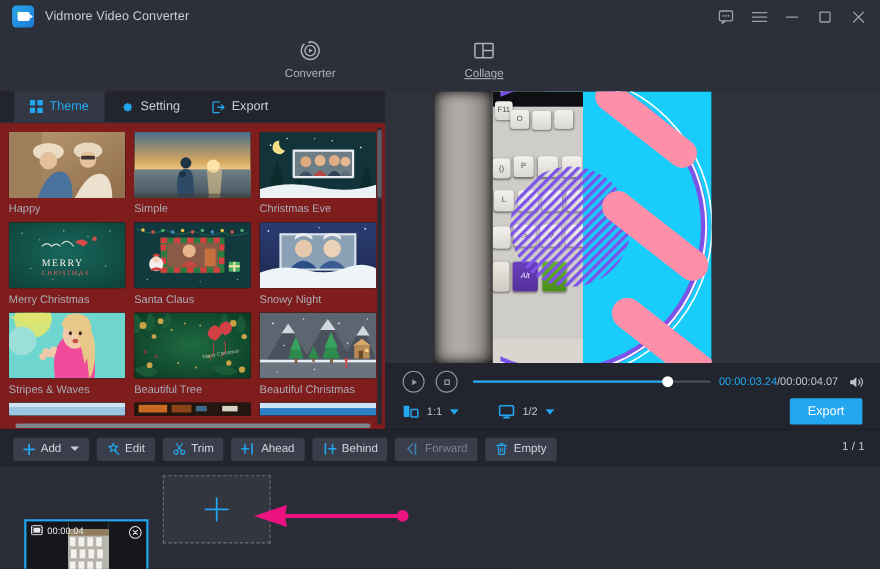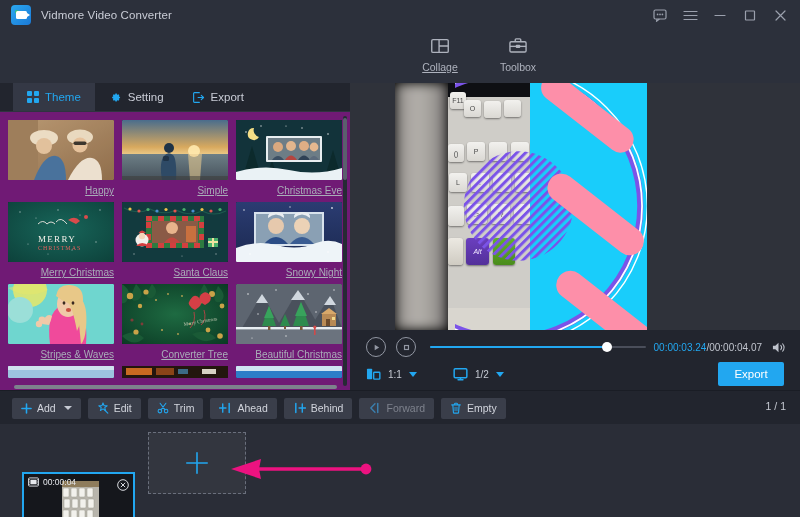--- a/index.html
+++ b/index.html
@@ -65,21 +65,21 @@
   .navitem .nlbl { font-size: 10.5px; margin-top: 3px; }
   .navitem.active { color: #22a7f0; }
   .navitem.active:after {
     content: ""; position: absolute; bottom: 0; left: 11px; right: 11px; height: 2px;
     background: #22a7f0;
   }
 
   
   .leftpanel {
     position: absolute; left: 0; top: 83px; width: 350px; height: 307px;
-    background: #701a75;
+    background: #7f1d1d;
   }
   .tabbar {
     position: absolute; left: 0; top: 0; width: 350px; height: 28px;
     background: #22252e; display: flex; align-items: stretch;
   }
   .tab {
     display: flex; align-items: center; gap: 6px; padding: 0 14px;
     font-size: 11.5px; color: #c9ccd6; cursor: pointer;
   }
   .tab:first-child { margin-left: 13px; }
@@ -97,22 +97,22 @@
   .themegrid {
     position: relative; padding: 8px 6px 0 8px;
     display: grid; grid-template-columns: repeat(3, 106px); gap: 6px 8px;
   }
   .themecell { width: 106px; cursor: pointer; }
   .thumb {
     width: 106px; height: 60px; border-radius: 1px; overflow: hidden; position: relative;
     background: #111;
   }
   .tname {
-    text-align: right; font-size: 10px; color: #a9adb8; margin-top: 5px;
-    white-space: nowrap; overflow: hidden; text-overflow: ellipsis; text-decoration: underline;
+    text-align: left; font-size: 10px; color: #a9adb8; margin-top: 5px;
+    white-space: nowrap; overflow: hidden; text-overflow: ellipsis;
   }
   .vscroll {
     position: absolute; right: 3px; top: 6px; width: 4px; height: 62px;
     background: #5a5f6d; border-radius: 2px;
   }
   .vtrack {
     position: absolute; right: 3px; top: 4px; width: 4px; height: 270px;
     background: #262a34; border-radius: 2px;
   }
 
@@ -277,39 +277,39 @@
       </div>
       <div class="wbtn">
         <svg width="15" height="13" viewBox="0 0 15 13">
             <path d="M3 2 L12 11 M12 2 L3 11" stroke="currentColor" stroke-width="1.2" stroke-linecap="round"></path>
           </svg>
       </div>
     </div>
   </div>
 
   <div class="topnav">
+    <div class="navitem" style="left:243px;">
+      <div class="nicon">
+        <svg width="22" height="22" viewBox="0 0 24 24">
+            <path d="M12 3.2a8.8 8.8 0 1 1-6.2 2.6" fill="none" stroke="currentColor" stroke-width="1.5" stroke-linecap="round"></path>
+            <path d="M12 2.2 L12 5.2 L9.6 3.7 Z" fill="currentColor"></path>
+            <circle cx="12" cy="12" r="5.2" fill="none" stroke="currentColor" stroke-width="1.4"></circle>
+            <path d="M10.7 9.8 L14.4 12 L10.7 14.2 Z" fill="currentColor"></path>
+          </svg>
+      </div>
+      <div class="nlbl">Converter</div>
+    </div>
     <div class="navitem" style="left:401px;text-decoration:underline;">
       <div class="nicon">
         <svg width="22" height="22" viewBox="0 0 24 24">
             <rect x="3" y="5" width="18" height="14" rx="1.4" fill="none" stroke="currentColor" stroke-width="1.5"></rect>
             <path d="M11 5 v14 M11 12 h10" stroke="currentColor" stroke-width="1.5"></path>
           </svg>
       </div>
       <div class="nlbl">Collage</div>
-    </div>
-    <div class="navitem" style="left:479px;">
-      <div class="nicon">
-        <svg width="22" height="22" viewBox="0 0 24 24">
-            <path d="M9 6.5 V5.2 a1 1 0 0 1 1-1 h4 a1 1 0 0 1 1 1 V6.5" fill="none" stroke="currentColor" stroke-width="1.5"></path>
-            <rect x="3.2" y="7.4" width="17.6" height="11.2" rx="1.4" fill="none" stroke="currentColor" stroke-width="1.5"></rect>
-            <path d="M3.2 12.4 h17.6" stroke="currentColor" stroke-width="1.5"></path>
-            <rect x="9.6" y="10.6" width="4.8" height="3.6" rx=".8" fill="currentColor"></rect>
-          </svg>
-      </div>
-      <div class="nlbl">Toolbox</div>
     </div>
   </div>
 
   <div class="leftpanel">
 
     <div class="tabbar">
       <div class="tab active">
         <span class="ticon">
           <svg width="12" height="12" viewBox="0 0 12 12">
               <rect x="0" y="0" width="5" height="5" rx="1" fill="currentColor"></rect>
@@ -628,21 +628,21 @@
                   <path d="M72 28 q2 10 -4 16"></path>
                   <path d="M82 26 q3 10 -3 15"></path>
                 </g>
               <g fill="#8b3a3a" opacity=".9">
                   <circle cx="10" cy="36" r="1.6"></circle>
                   <circle cx="20" cy="40" r="1.4"></circle>
                 </g>
               <text x="62" y="42" font-family="Liberation Serif, serif" font-size="5" fill="#e9e2cf" opacity=".75" transform="rotate(-10 62 42)">Merry Christmas</text>
             </svg>
           </div>
-          <div class="tname">Converter Tree</div>
+          <div class="tname">Beautiful Tree</div>
         </div>
 
         <div class="themecell">
           <div class="thumb">
             <svg class="art" viewBox="0 0 106 60" preserveAspectRatio="none">
               <rect width="106" height="60" fill="#5d6570"></rect>
               <g fill="#4a515c">
                   <path d="M6 44 L26 10 L46 44 Z"></path>
                   <path d="M40 44 L62 6 L84 44 Z"></path>
                   <path d="M74 44 L94 12 L106 44 Z"></path>

